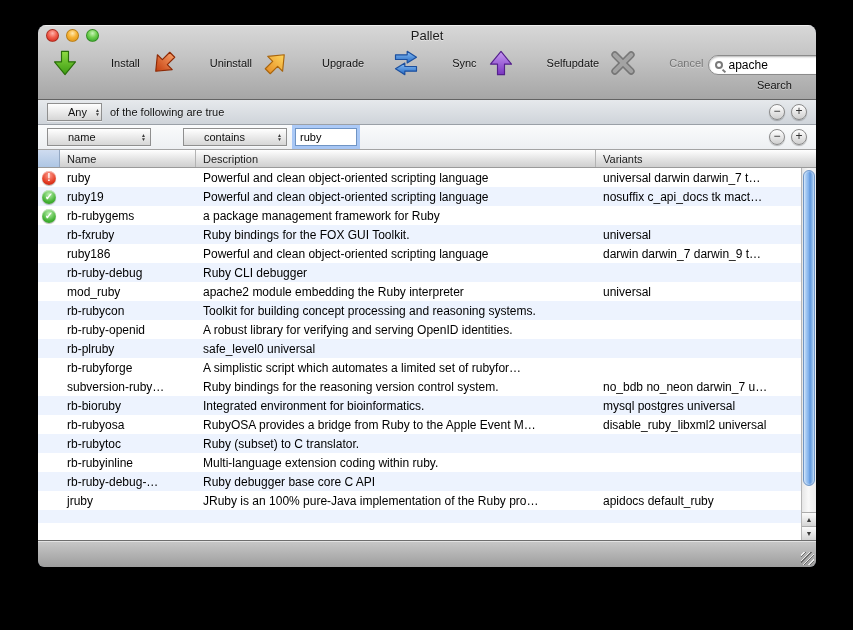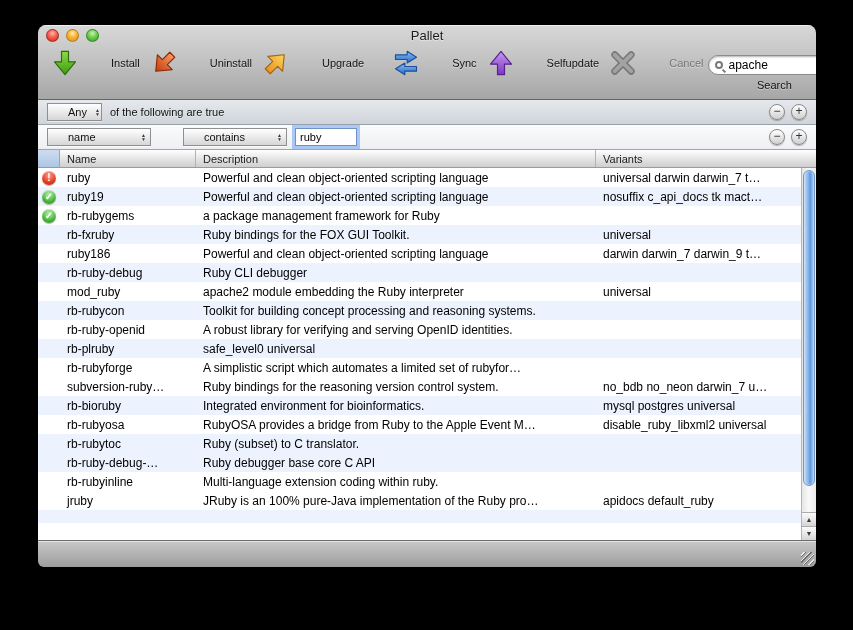--- a/index.html
+++ b/index.html
@@ -359,30 +359,30 @@
     <span class="c-name">rb-rubyosa</span>
     <span class="c-desc">RubyOSA provides a bridge from Ruby to the Apple Event M…</span>
     <span class="c-var">disable_ruby_libxml2 universal</span>
   </div>
             <div class="trow alt">
     <span class="c-status"></span>
     <span class="c-name">rb-rubytoc</span>
     <span class="c-desc">Ruby (subset) to C translator.</span>
     <span class="c-var"></span>
   </div>
+            <div class="trow">
+    <span class="c-status"></span>
+    <span class="c-name">rb-rubyinline</span>
+    <span class="c-desc">Multi-language extension coding within ruby.</span>
+    <span class="c-var"></span>
+  </div>
             <div class="trow alt">
     <span class="c-status"></span>
     <span class="c-name">rb-ruby-debug-…</span>
     <span class="c-desc">Ruby debugger base core C API</span>
-    <span class="c-var"></span>
-  </div>
-            <div class="trow">
-    <span class="c-status"></span>
-    <span class="c-name">rb-rubyinline</span>
-    <span class="c-desc">Multi-language extension coding within ruby.</span>
     <span class="c-var"></span>
   </div>
             <div class="trow">
     <span class="c-status"></span>
     <span class="c-name">jruby</span>
     <span class="c-desc">JRuby is an 100% pure-Java implementation of the Ruby pro…</span>
     <span class="c-var">apidocs default_ruby</span>
   </div>
             <div class="trow alt partial">
     <span class="c-status"></span>

